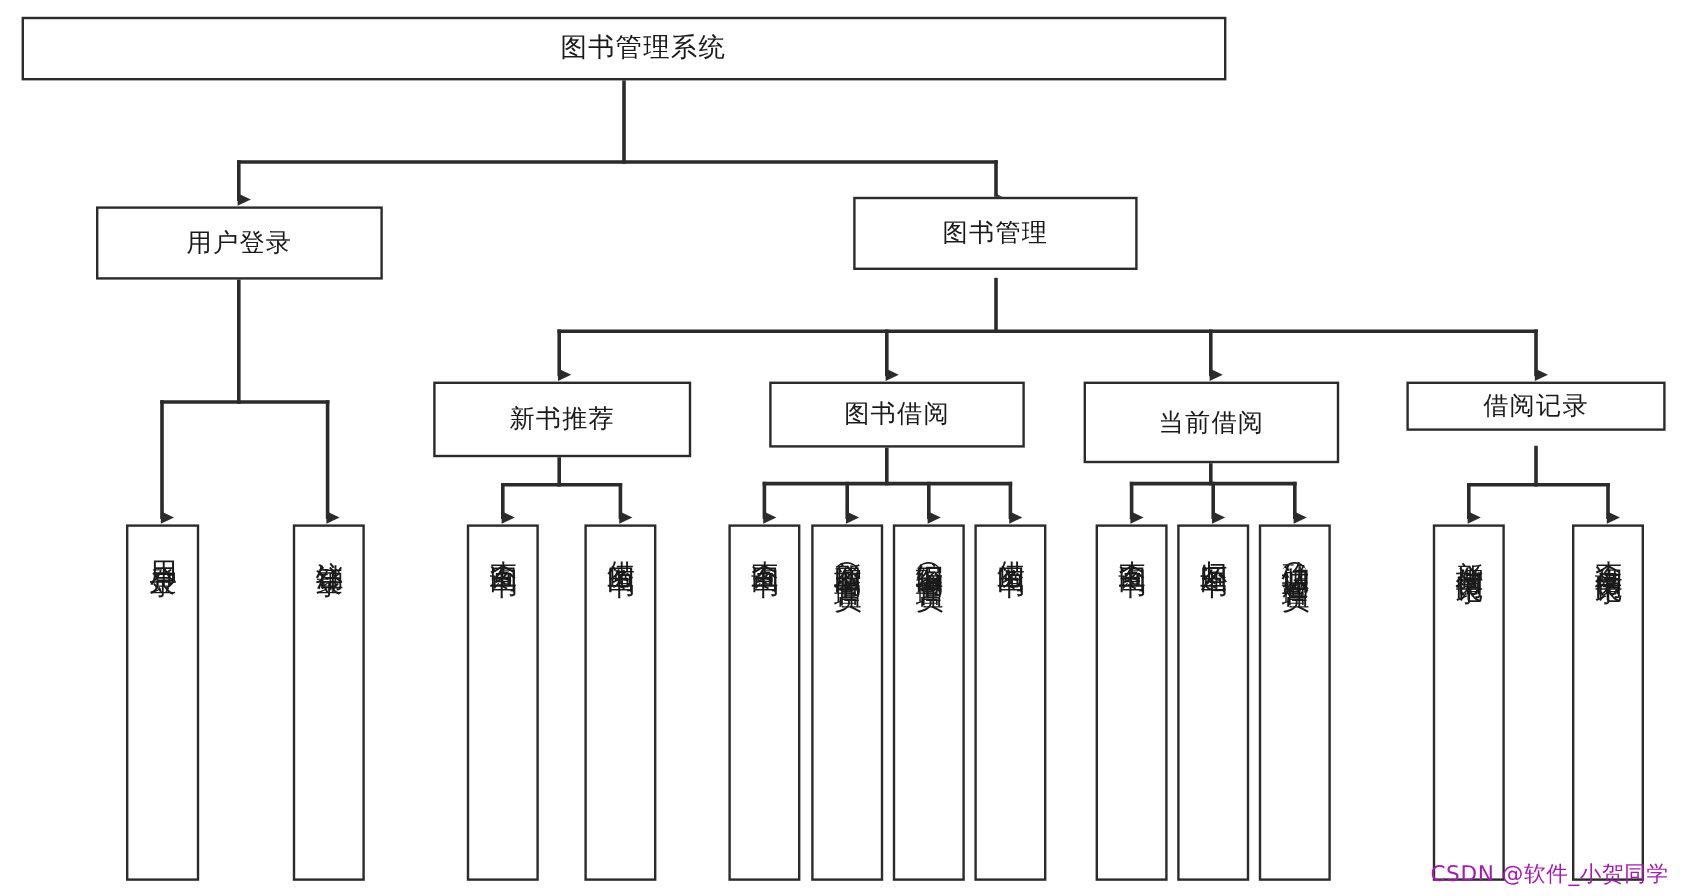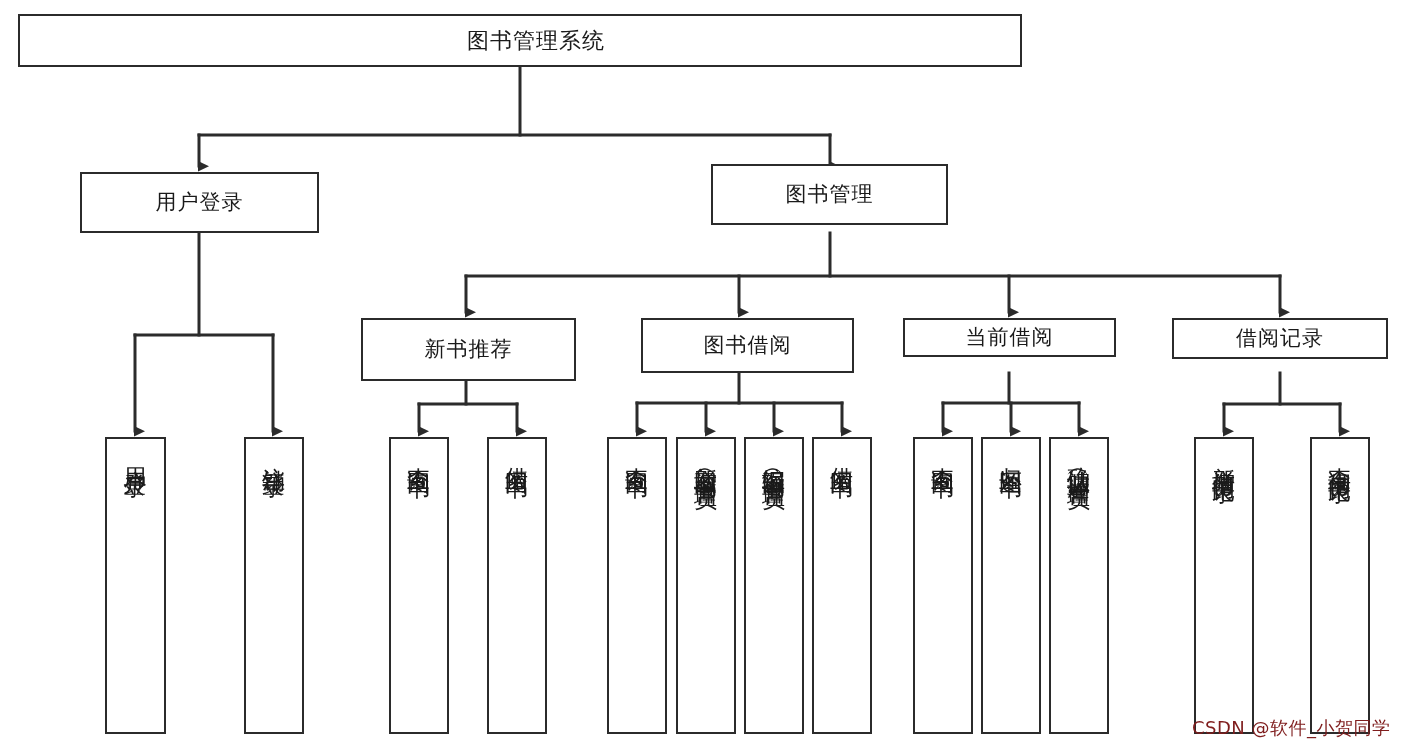--- a/index.html
+++ b/index.html
@@ -62,21 +62,21 @@
     text-orientation: upright;
     font-size: 23px;
     letter-spacing: 3px;
     line-height: 1.05;
     white-space: nowrap;
     text-align: left;
   }
   .watermark {
     position: absolute;
     font-size: 18px;
-    color: #7f1d1d;
+    color: #a21caf;
     white-space: nowrap;
     letter-spacing: 0.5px;
     font-family: "DejaVu Sans", "Liberation Sans", sans-serif;
   }
 </style>
 </head>
 <body>
 
 <div id="canvas">
 
@@ -140,21 +140,21 @@
   <div class="node horiz" style="left:711px; top:164px; width:237px; height:61px;">
     <span class="label">图书管理</span>
   </div>
 
   <div class="node horiz" style="left:361px; top:318px; width:215px; height:63px;">
     <span class="label">新书推荐</span>
   </div>
   <div class="node horiz" style="left:613px; top:318px; width:213px; height:55px;margin-left:28px;">
     <span class="label">图书借阅</span>
   </div>
-  <div class="node horiz" style="left:903px; top:318px; width:213px; height:39px;">
+  <div class="node horiz" style="left:903px; top:318px; width:213px; height:68px;">
     <span class="label">当前借阅</span>
   </div>
   <div class="node horiz" style="left:1172px; top:318px; width:216px; height:41px;">
     <span class="label">借阅记录</span>
   </div>
 
   <div class="node vert" style="left:105px; top:437px; width:61px; height:297px;">
     <span class="label">用户登录</span>
   </div>
   <div class="node vert" style="left:244px; top:437px; width:60px; height:297px;">

